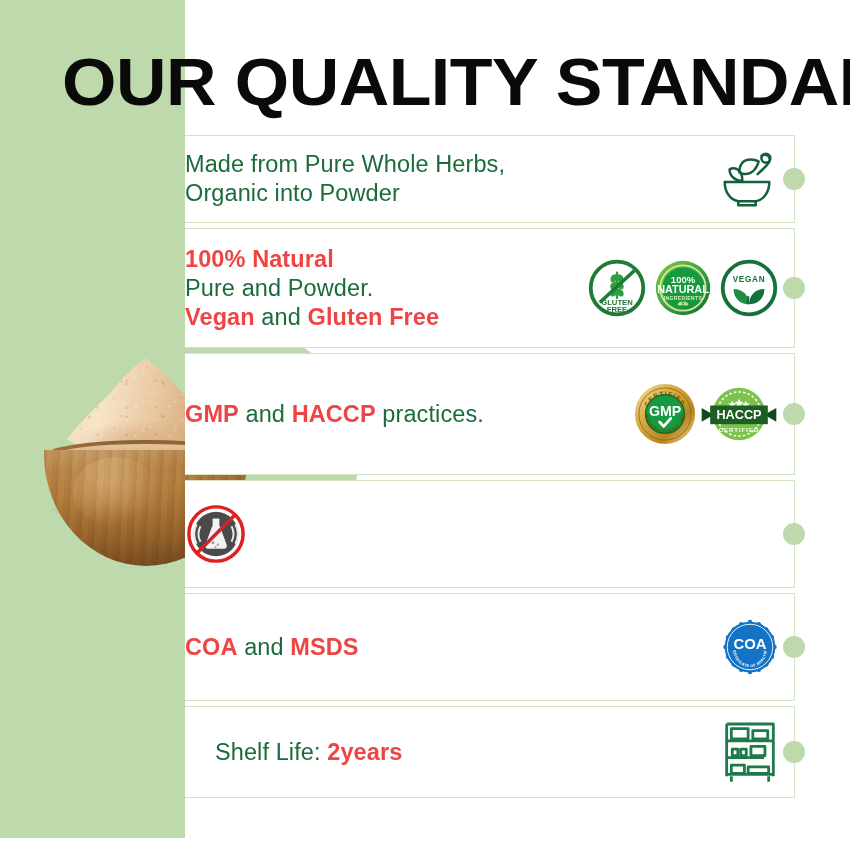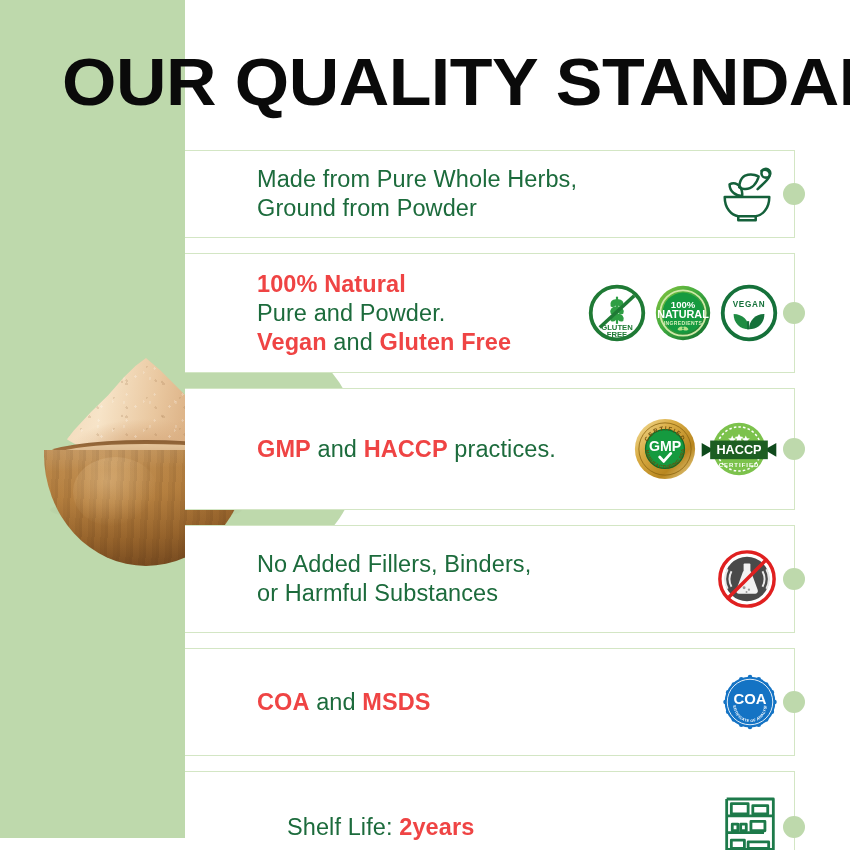--- a/index.html
+++ b/index.html
@@ -149,23 +149,21 @@
     width: 610px;
   }
   .row {
     position: relative;
     border: 1.5px solid #d3e6c4;
     border-left: none;
     background: #ffffff;
     margin-bottom: 5px;
     display: flex;
     align-items: center;
-    padding-left: 72px;
     padding-right: 10px;
-    margin-top: 15px;
   }
   .row-text {
     flex: 1 1 auto;
     color: #1c6b3c;
     font-size: 23.5px;
     line-height: 29px;
     font-weight: 400;
     letter-spacing: 0.1px;
   }
   .row-text b { font-weight: 700; color: #ef4444; }
@@ -186,21 +184,21 @@
     height: 22px;
     border-radius: 50%;
     background: #bed9ac;
   }
 
   .r1 { height: 88px; }
   .r2 { height: 120px; }
   .r3 { height: 122px; }
   .r4 { height: 108px; }
   .r5 { height: 108px; align-items: center; }
-  .r6 { height: 112px; }
+  .r6 { height: 92px; }
   .r6 .row-text { padding-left: 30px; }
 
   
   .badge { flex: 0 0 auto; }
 
   .badge-gf, .badge-nat, .badge-vegan {
     width: 58px; height: 58px;
   }
   .badge-gmp { width: 62px; height: 62px; }
   .badge-haccp { width: 78px; height: 62px; margin-left: -4px; }
@@ -228,21 +226,21 @@
     <div class="bowl-body"></div>
   </div>
 
   <div class="title">OUR QUALITY STANDARDS</div>
 
   <div class="rows">
 
     <div class="row r1">
       <div class="row-text">
         <div><span>Made from Pure Whole Herbs,</span></div>
-        <div><span>Ground from Powder</span></div>
+        <div><span>Organic into Powder</span></div>
       </div>
       <div class="row-badges">
         <svg class="icon-mortar badge" viewBox="0 0 64 64">
           <g fill="none" stroke="#14603a" stroke-width="2.6" stroke-linecap="round" stroke-linejoin="round">
             <path d="M47 8 c5 -3 10 1 8 6 c-1.6 4 -7 8 -12 13"></path>
             <circle cx="51.5" cy="10.5" r="4.6"></circle>
             <path d="M30 13 c8 -3 14 1 14 1 c0 0 -2 9 -9 12 c-6 2.6 -11 -1 -11 -1 c0 0 0 -9 6 -12 Z"></path>
             <path d="M14 22 c0 8 7 12 13 12 c0 0 1 -9 -5 -12 c-4 -2 -8 0 -8 0 Z"></path>
             <path d="M9 35 h46 c0 12 -7 19 -14 20 v4 h-18 v-4 c-7 -1 -14 -8 -14 -20 Z"></path>
             <path d="M23 55 h18"></path>
@@ -353,24 +351,20 @@
           <rect x="12" y="25" width="68" height="22" fill="#1d5e22"></rect>
           <text x="46" y="41" font-family="Liberation Sans, sans-serif" font-size="15" font-weight="700" fill="#ffffff" text-anchor="middle">HACCP</text>
           <text x="46" y="56" font-family="Liberation Sans, sans-serif" font-size="7" font-weight="700" fill="#ffffff" text-anchor="middle" letter-spacing="1.2">CERTIFIED</text>
         </svg>
 
       </div>
       <div class="dot"></div>
     </div>
 
     <div class="row r4">
-      <div class="row-text">
-        <div><span>No Added Fillers, Binders,</span></div>
-        <div><span>or Harmful Substances</span></div>
-      </div>
       <div class="row-badges">
         <svg class="badge badge-nofill" viewBox="0 0 64 64">
           <circle cx="32" cy="32" r="23" fill="#4a4a4a"></circle>
           <g fill="none" stroke="#e9e9e9" stroke-width="2">
             <path d="M12 22 a22 22 0 0 0 0 20"></path>
             <path d="M16 24 a17 17 0 0 0 0 16"></path>
             <path d="M52 22 a22 22 0 0 1 0 20"></path>
             <path d="M48 24 a17 17 0 0 1 0 16"></path>
           </g>
           <g fill="#f2f2f2">

